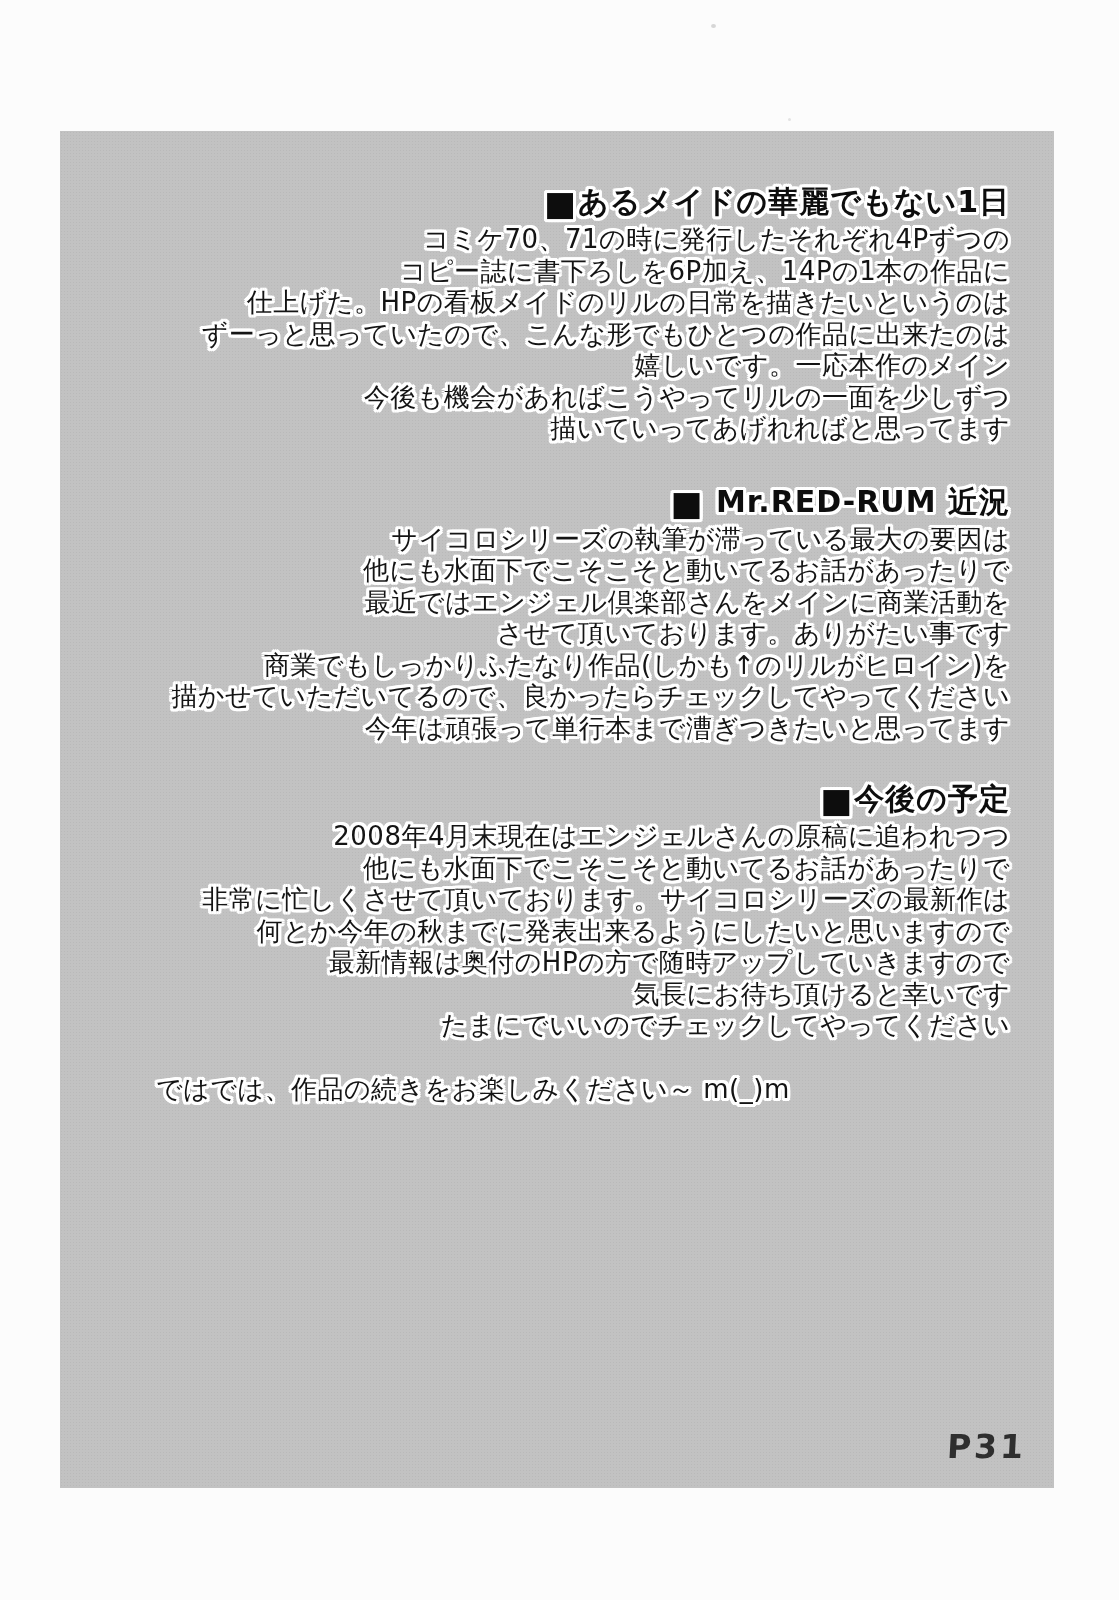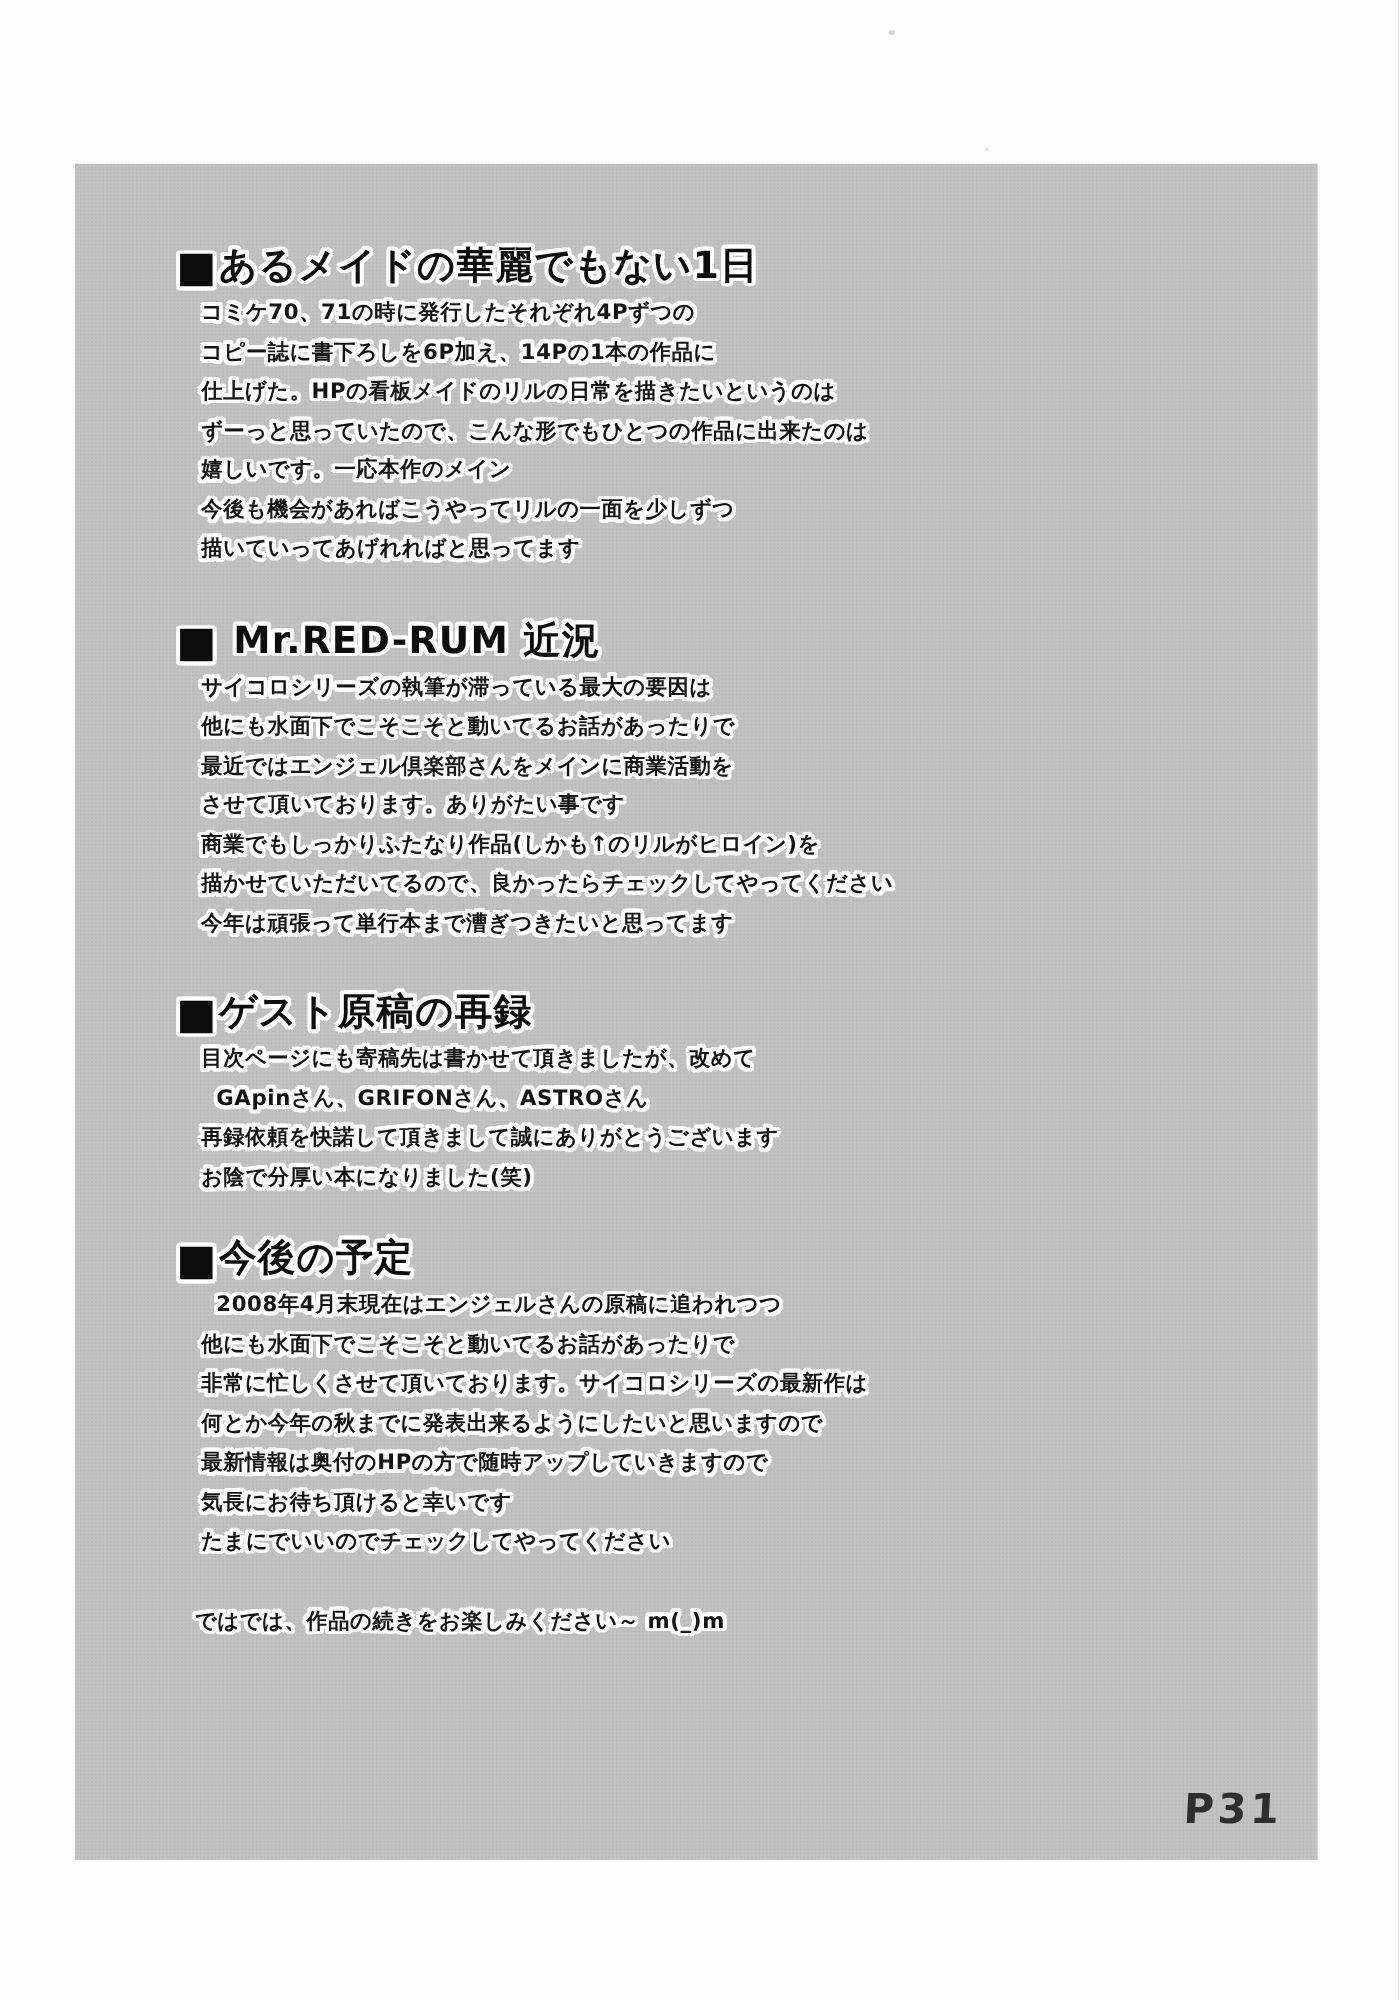--- a/index.html
+++ b/index.html
@@ -23,42 +23,42 @@
     left: 70px; top: 50px;
     width: 880px;
   }
   .ol {
     text-shadow:
       3px 0 0 #fff, -3px 0 0 #fff, 0 3px 0 #fff, 0 -3px 0 #fff,
       2px 2px 0 #fff, -2px 2px 0 #fff, 2px -2px 0 #fff, -2px -2px 0 #fff,
       3px 2px 0 #fff, -3px 2px 0 #fff, 3px -2px 0 #fff, -3px -2px 0 #fff,
       2px 3px 0 #fff, -2px 3px 0 #fff, 2px -3px 0 #fff, -2px -3px 0 #fff;
   }
-  .section { margin: 11px; }
+  .section { margin: 0; text-align: right; }
   .sec-1 { margin-bottom: 36px; }
   .sec-2 { margin-bottom: 34px; }
   .sec-3 { margin-bottom: 28px; }
   .sec-4 { margin-bottom: 0; }
   .heading {
     font-size: 30px;
     font-weight: bold;
     color: #0d0d0d;
     line-height: 42px;
     white-space: nowrap;
     letter-spacing: 1px;
   }
   .bullet {
     font-size: 34px;
     line-height: 42px;
     vertical-align: -3px;
     margin-right: 1px;
   }
   .line {
-    font-size: 17px;
-    font-weight: bold;
+    font-size: 26px;
+    font-weight: normal;
     color: #141414;
     line-height: 31.5px;
     margin-left: 20px;
     white-space: nowrap;
     letter-spacing: 0.5px;
   }
   .line.indent { margin-left: 32px; }
   .closing {
     margin-top: 32px;
     margin-left: 26px;
@@ -104,27 +104,20 @@
       <div class="heading ol"><span class="bullet">■</span><span> Mr.RED-RUM 近況</span></div>
       <div class="line ol">サイコロシリーズの執筆が滞っている最大の要因は</div>
       <div class="line ol">他にも水面下でこそこそと動いてるお話があったりで</div>
       <div class="line ol">最近ではエンジェル倶楽部さんをメインに商業活動を</div>
       <div class="line ol">させて頂いております。ありがたい事です</div>
       <div class="line ol">商業でもしっかりふたなり作品(しかも↑のリルがヒロイン)を</div>
       <div class="line ol">描かせていただいてるので、良かったらチェックしてやってください</div>
       <div class="line ol">今年は頑張って単行本まで漕ぎつきたいと思ってます</div>
     </div>
 
-    <div class="section sec-3">
-      <div class="heading ol"><span class="bullet">■</span><span>ゲスト原稿の再録</span></div>
-      <div class="line ol">目次ページにも寄稿先は書かせて頂きましたが、改めて</div>
-      <div class="line ol indent">GApinさん、GRIFONさん、ASTROさん</div>
-      <div class="line ol">再録依頼を快諾して頂きまして誠にありがとうございます</div>
-      <div class="line ol">お陰で分厚い本になりました(笑)</div>
-    </div>
 
     <div class="section sec-4">
       <div class="heading ol"><span class="bullet">■</span><span>今後の予定</span></div>
       <div class="line ol indent">2008年4月末現在はエンジェルさんの原稿に追われつつ</div>
       <div class="line ol">他にも水面下でこそこそと動いてるお話があったりで</div>
       <div class="line ol">非常に忙しくさせて頂いております。サイコロシリーズの最新作は</div>
       <div class="line ol">何とか今年の秋までに発表出来るようにしたいと思いますので</div>
       <div class="line ol">最新情報は奥付のHPの方で随時アップしていきますので</div>
       <div class="line ol">気長にお待ち頂けると幸いです</div>
       <div class="line ol">たまにでいいのでチェックしてやってください</div>

